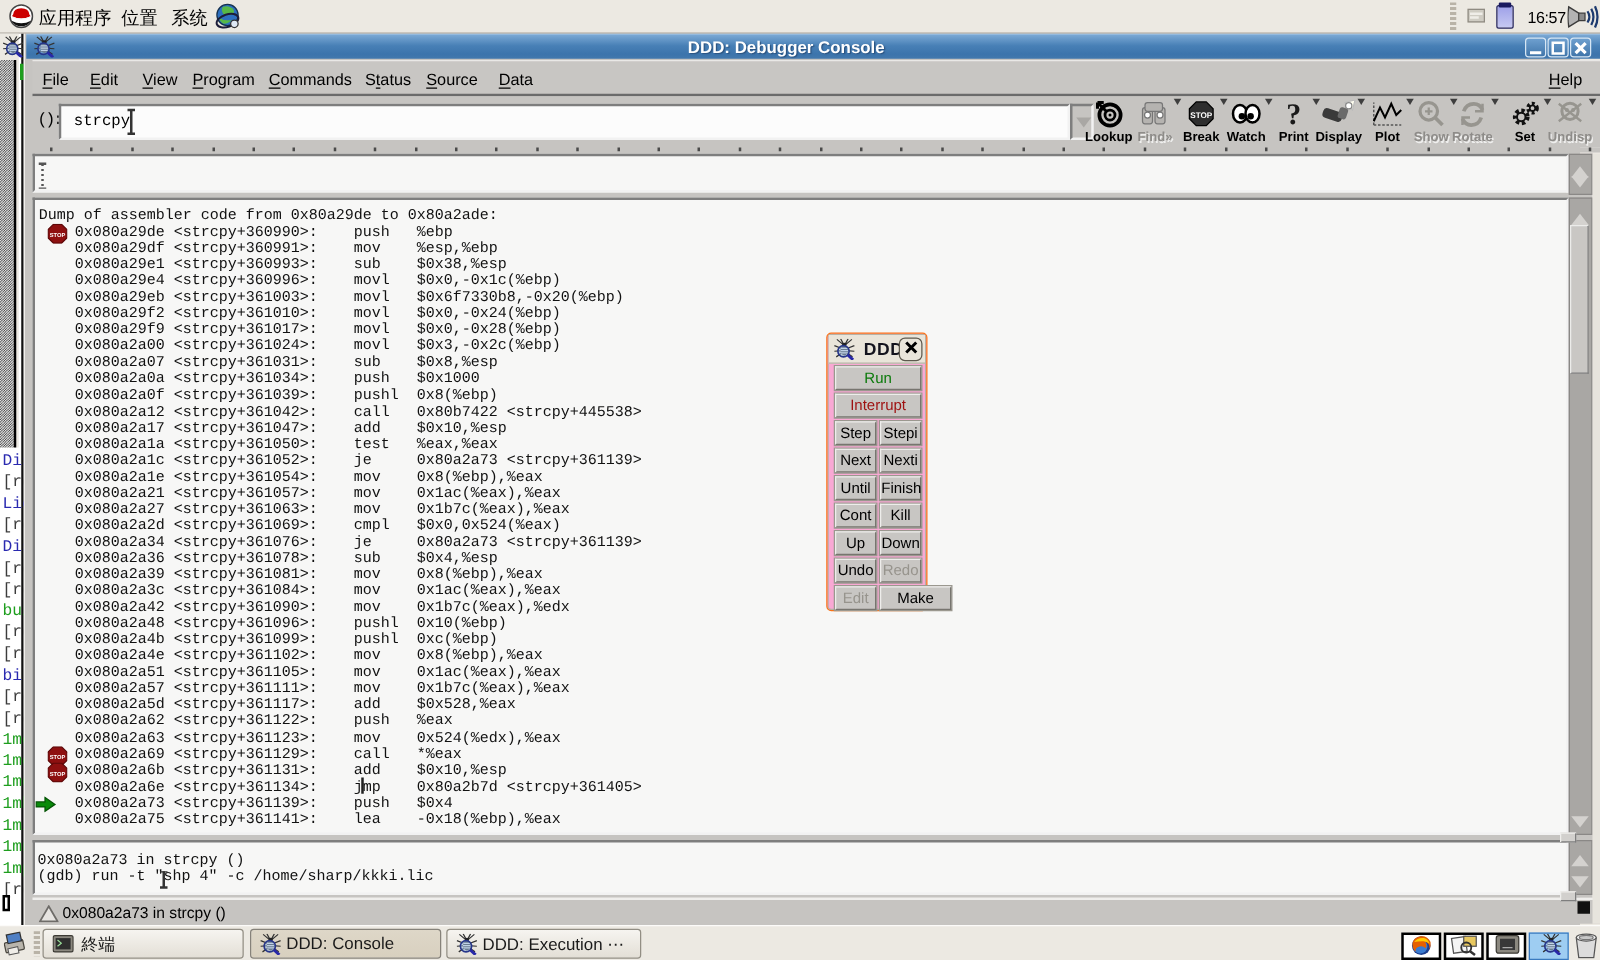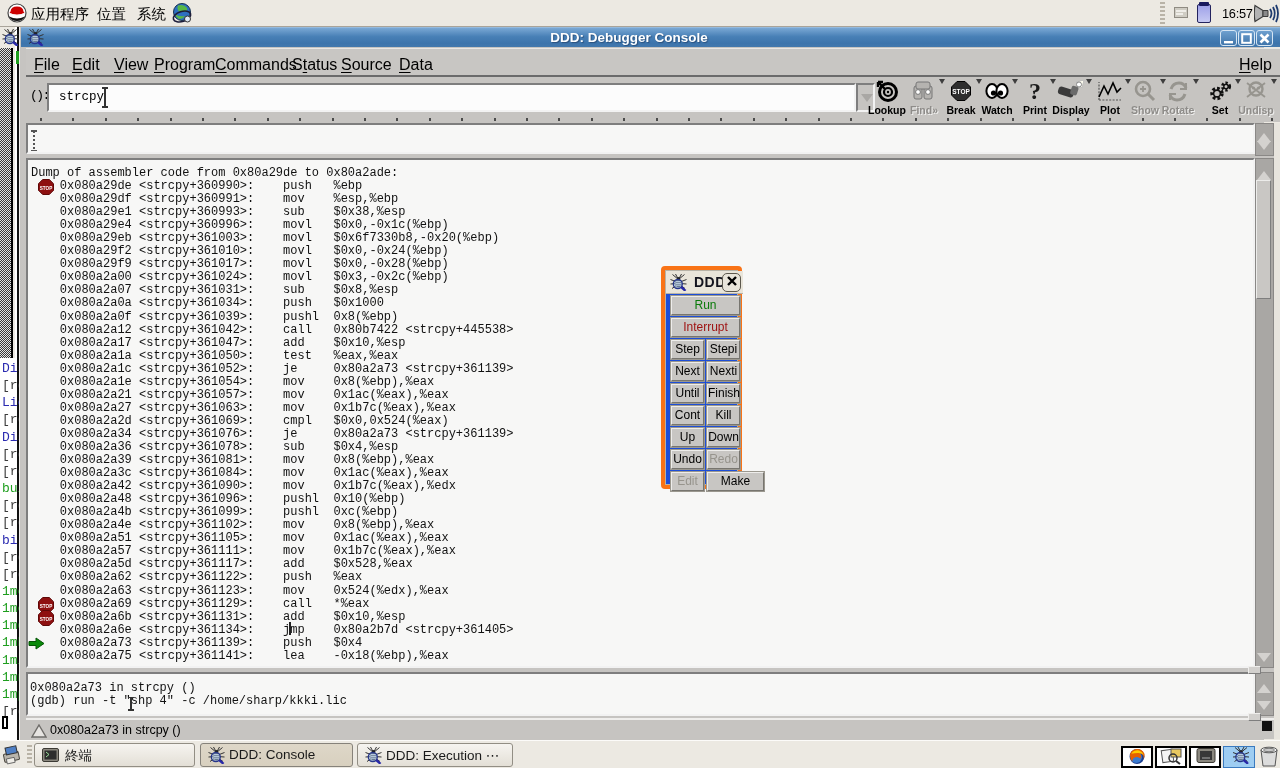--- a/index.html
+++ b/index.html
@@ -13,21 +13,21 @@
 #chkpat{position:absolute;left:0;top:21px;width:13px;height:310px;border-right:2px solid #000;
 background-image:linear-gradient(45deg,#3a3a3a 25%,transparent 25%,transparent 75%,#3a3a3a 75%),linear-gradient(45deg,#3a3a3a 25%,#e2e2e2 25%,#e2e2e2 75%,#3a3a3a 75%);
 background-position:0 0,1px 1px;background-size:2px 2px;}
 
 #win{position:absolute;left:19px;top:27px;width:1245px;height:713px;background:#c6c4c1;border-left:1px solid #f1efec;}
 #title{position:absolute;left:1px;top:0;width:1260px;height:20px;background:linear-gradient(#7aa8d4,#4880b6 45%,#3c74ac 80%,#4278ad);border-top:1px solid #94bade;}
 #title .cap{position:absolute;left:0;right:44px;top:2px;text-align:center;color:#fff;font-weight:bold;font-size:13.5px;text-shadow:1px 1px 1px #2a507c;}
 .wbtn{position:absolute;top:2px;width:17px;height:16px;background:linear-gradient(#6ea0cf,#4075aa);border:1px solid #d6e6f4;border-radius:3px;color:#fff;}
 
 #menubar{position:absolute;left:6px;top:21px;width:1255px;height:29px;background:#c8c6c3;border-top:1px solid #e9e8e6;border-bottom:2px solid #6b6b6b;}
-#menubar span{position:absolute;top:7px;font-size:16px;color:#000;}
+#menubar span{position:absolute;top:7px;font-size:13px;color:#000;}
 #menubar u{text-decoration:underline;text-underline-offset:2px;}
 
 #toolbar{position:absolute;left:6px;top:50px;width:1255px;height:41px;background:#c6c4c1;}
 #arglabel{position:absolute;left:4px;top:11px;font-family:"Liberation Mono",monospace;font-size:13px;color:#000;letter-spacing:-1.5px;}
 #argfield{position:absolute;left:21px;top:6px;width:809px;height:29px;background:#fcfcfc;border:2px solid;border-color:#7e7e7e #f2f2f2 #f2f2f2 #7e7e7e;}
 #argfield span{position:absolute;left:10px;top:5px;font-family:"Liberation Mono",monospace;font-size:12.5px;}
 #combo{position:absolute;left:830px;top:6px;width:19px;height:29px;background:#c6c4c1;border:2px solid;border-color:#7e7e7e #f2f2f2 #f2f2f2 #7e7e7e;}
 #combo i{position:absolute;left:3px;top:9px;width:0;height:0;border:6px solid transparent;border-top:8px solid #a9a7a4;}
 .tbtn{position:absolute;top:2px;width:36px;height:37px;color:#000;}
 .tbtn .lab{position:absolute;left:-9px;right:-9px;top:25px;text-align:center;font-size:10.5px;font-weight:bold;}
@@ -49,21 +49,21 @@
 .sb-track{position:absolute;left:0;width:19px;background:#a9a7a4;border:1px solid #8a8886;}
 .sb-thumb{position:absolute;left:1px;width:15px;background:#c9c7c4;border:1px solid;border-color:#ececea #7e7e7e #7e7e7e #ececea;}
 .sb-arr{position:absolute;left:2px;width:0;height:0;border:7px solid transparent;}
 .sb-up{border-bottom:9px solid #d4d2cf;}
 .sb-dn{border-top:9px solid #d4d2cf;}
 
 .stop{position:absolute;width:16px;height:16px;}
 .garrow{position:absolute;}
 .ibeam{position:absolute;width:1.5px;background:#222;}
 
-#cmdtool{position:absolute;left:661px;top:266px;width:81px;height:223px;background:#1d4ed8;border:4px solid #f97316;border-radius:4px;box-shadow:0 0 0 1px #b7b2a6 inset;}
+#cmdtool{position:absolute;left:661px;top:266px;width:81px;height:223px;background:#f9a8d4;border:1px solid #f97316;border-radius:4px;box-shadow:0 0 0 1px #b7b2a6 inset;}
 #cmdtool .cthead{position:absolute;left:1px;top:1px;width:77px;height:23px;background:#e9e5da;border-bottom:1px solid #b7b2a6;}
 #cmdtool .ctcap{position:absolute;left:28px;top:3px;font-weight:bold;font-size:14px;color:#14141e;letter-spacing:0.5px;}
 #cmdtool .ctx{position:absolute;right:2px;top:2px;width:19px;height:19px;border:1.5px solid #5d594e;border-radius:5px;background:#e9e5da;text-align:center;}
 .cbtn{position:absolute;height:19px;background:#c8c6c3;border:1px solid;border-color:#eeedeb #77756f #77756f #eeedeb;box-shadow:0 0 0 1px #9b988f;font-size:12px;text-align:center;line-height:17px;color:#000;}
 
 #taskbar{position:absolute;left:0;top:740px;width:1280px;height:28px;background:#ece9e2;border-top:1px solid #fcfbf9;text-align:right;}
 .task{position:absolute;top:2px;height:24px;background:linear-gradient(#f6f4f0,#e3dfd6);border:1px solid #928e84;border-radius:3px;font-size:13.5px;color:#1a1a1a;}
 .task .tl{position:absolute;top:3px;}
 .ticon{position:absolute;left:7px;top:3px;width:17px;height:17px;}
 .ibox{position:absolute;top:5px;width:32px;height:22px;background:#fff;border:2px solid #000;}

